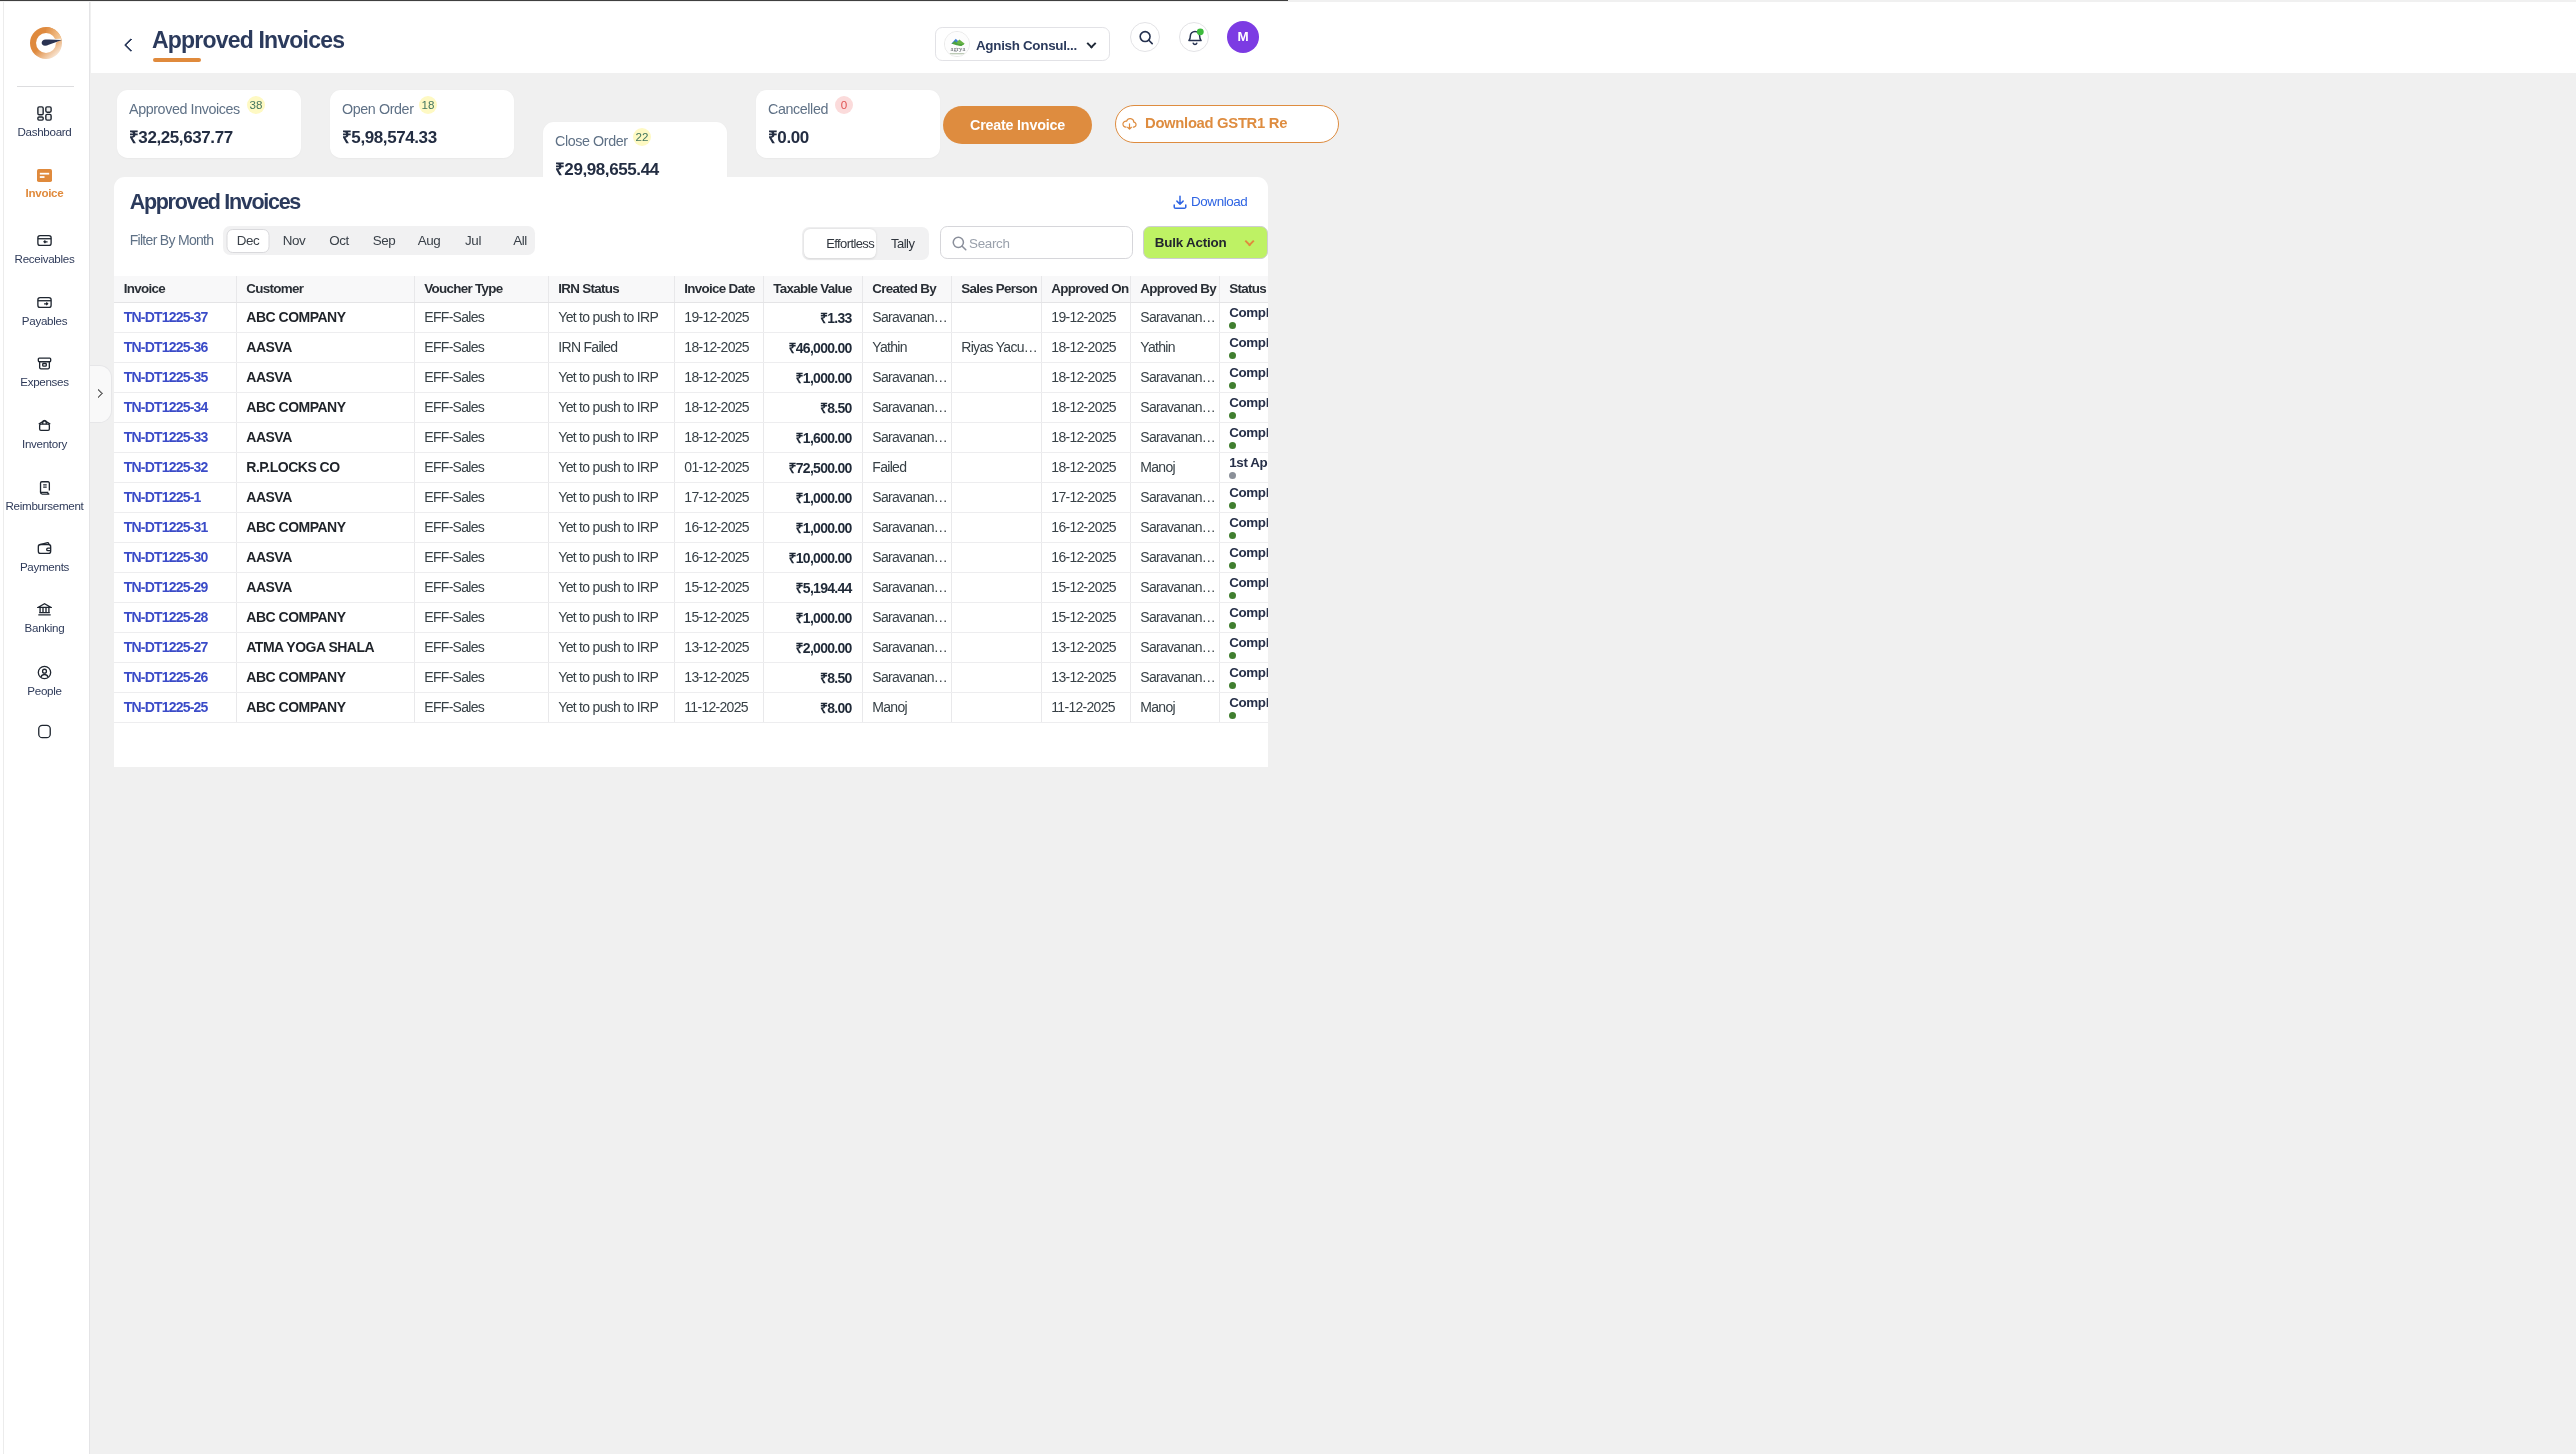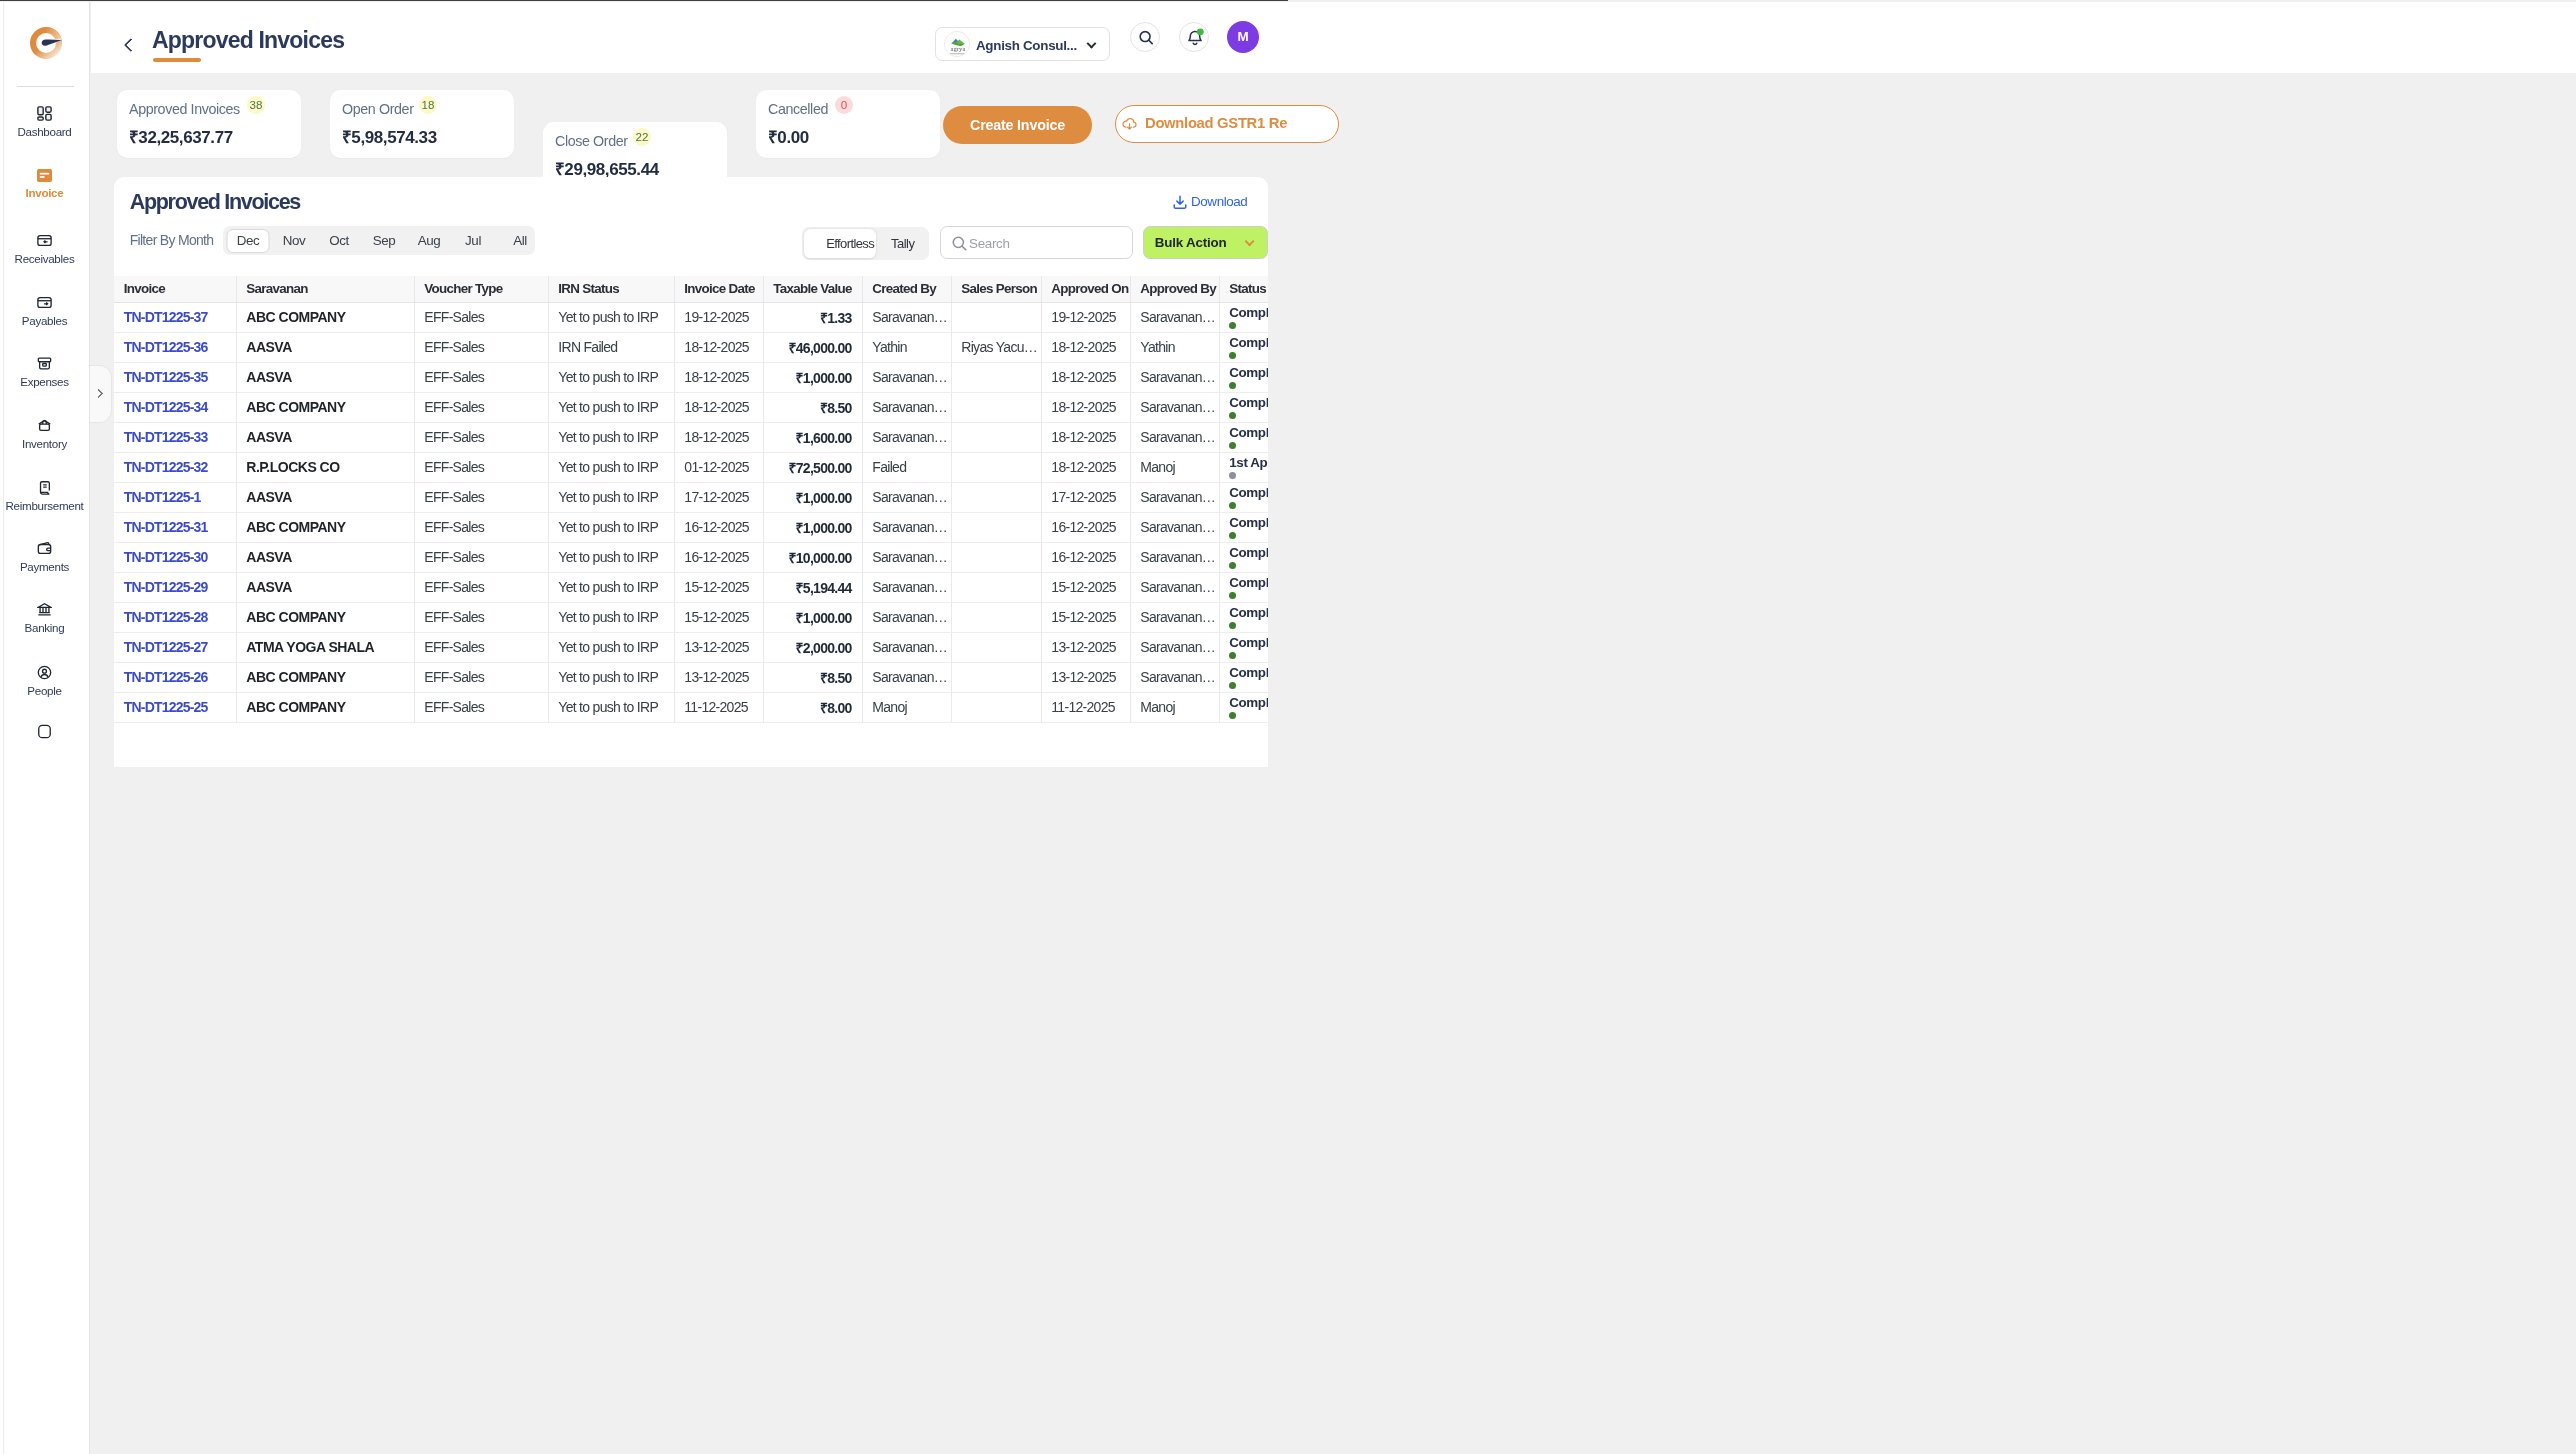--- a/index.html
+++ b/index.html
@@ -164,21 +164,21 @@
         <col style="width:99px">
         <col style="width:89px">
         <col style="width:90px">
       <col style="width:89px">
         <col style="width:89px">
         <col style="width:179px">
     </colgroup>
     <thead>
     <tr>
           <th>Invoice</th>
-          <th>Saravanan</th>
+          <th>Customer</th>
           <th>Voucher Type</th>
           <th>IRN Status</th>
           <th>Invoice Date</th>
           <th class="num">Taxable Value</th>
           <th>Created By</th>
           <th>Sales Person</th>
           <th>Approved On</th>
           <th>Approved By</th>
           <th>Status</th>
         </tr>

